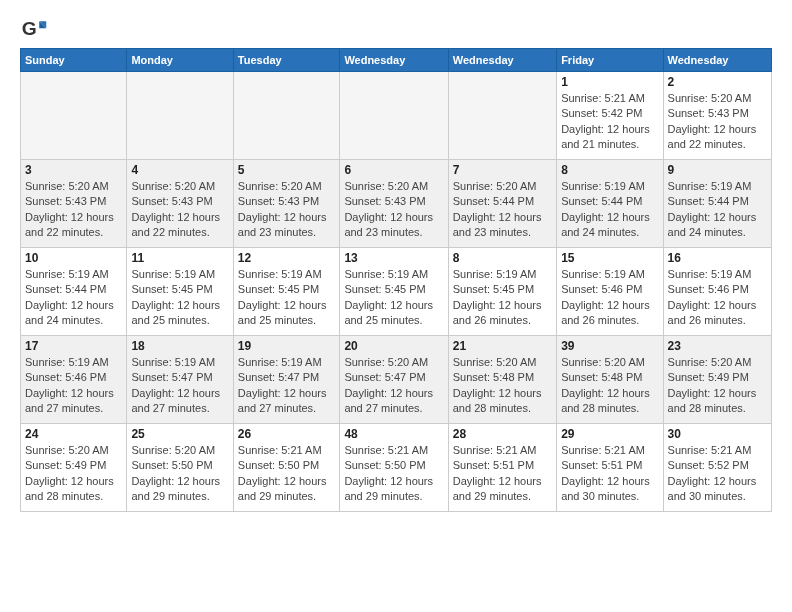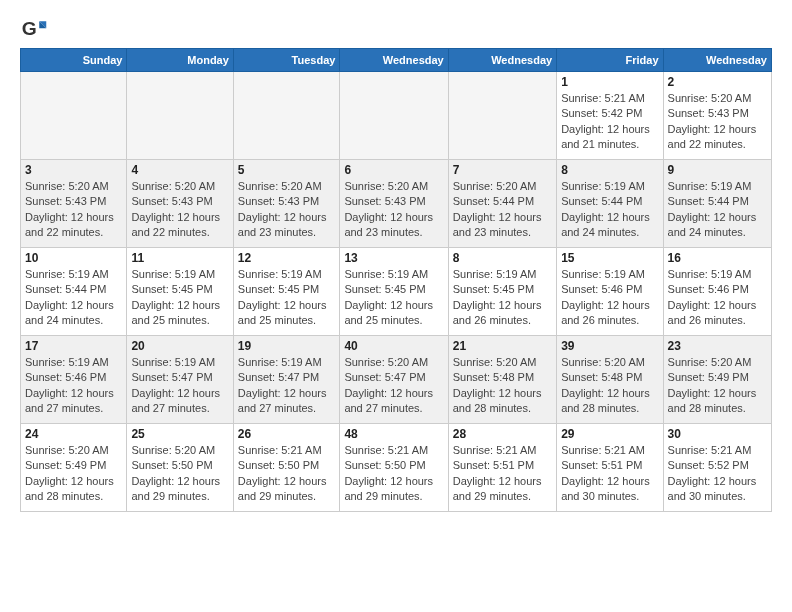--- a/index.html
+++ b/index.html
@@ -45,21 +45,21 @@
       width: 100%;
       border-collapse: collapse;
       margin-top: 4px;
     }
     .calendar th {
       background: #2971b8;
       color: #fff;
       font-size: 11px;
       font-weight: bold;
       padding: 5px 4px;
-      text-align: right;
+      text-align: left;
       border: 1px solid #1a5fa0;
     }
     .calendar td {
       vertical-align: top;
       border: 1px solid #ccc;
       padding: 3px 4px;
       width: 113px;
       height: 88px;
       background: #fff;
       font-size: 9.5px;
@@ -247,35 +247,35 @@
         </tr>
         <tr class="row-shaded">
           <td>
             <span class="day-number">17</span>
             <div class="day-info" style="white-space: pre-line;">Sunrise: 5:19 AM
 Sunset: 5:46 PM
 Daylight: 12 hours
 and 27 minutes.</div>
           </td>
           <td>
+            <span class="day-number">18</span>
+            <div class="day-info" style="white-space: pre-line;">Sunrise: 5:19 AM
+Sunset: 5:47 PM
+Daylight: 12 hours
+and 27 minutes.</div>
+          </td>
+          <td>
+            <span class="day-number">19</span>
+            <div class="day-info" style="white-space: pre-line;">Sunrise: 5:19 AM
+Sunset: 5:47 PM
+Daylight: 12 hours
+and 27 minutes.</div>
+          </td>
+          <td>
             <span class="day-number">20</span>
-            <div class="day-info" style="white-space: pre-line;">Sunrise: 5:19 AM
-Sunset: 5:47 PM
-Daylight: 12 hours
-and 27 minutes.</div>
-          </td>
-          <td>
-            <span class="day-number">19</span>
-            <div class="day-info" style="white-space: pre-line;">Sunrise: 5:19 AM
-Sunset: 5:47 PM
-Daylight: 12 hours
-and 27 minutes.</div>
-          </td>
-          <td>
-            <span class="day-number">40</span>
             <div class="day-info" style="white-space: pre-line;">Sunrise: 5:20 AM
 Sunset: 5:47 PM
 Daylight: 12 hours
 and 27 minutes.</div>
           </td>
           <td>
             <span class="day-number">21</span>
             <div class="day-info" style="white-space: pre-line;">Sunrise: 5:20 AM
 Sunset: 5:48 PM
 Daylight: 12 hours

